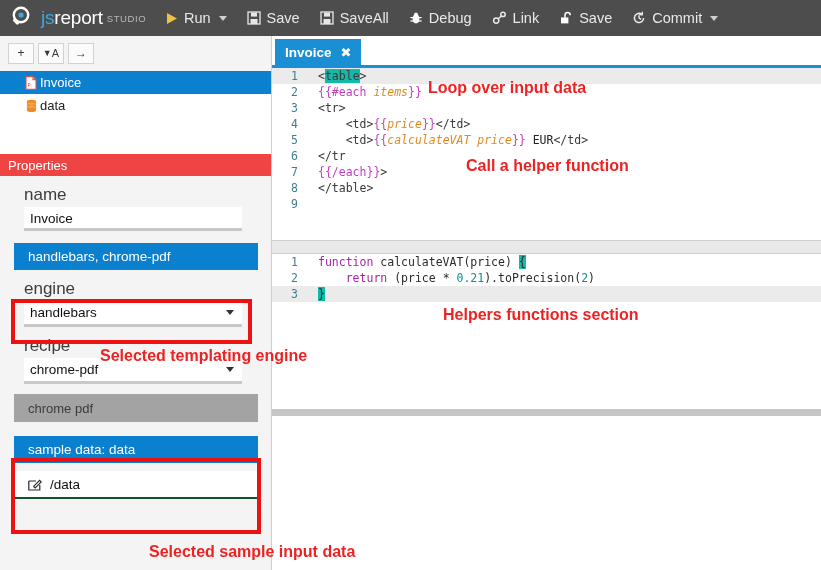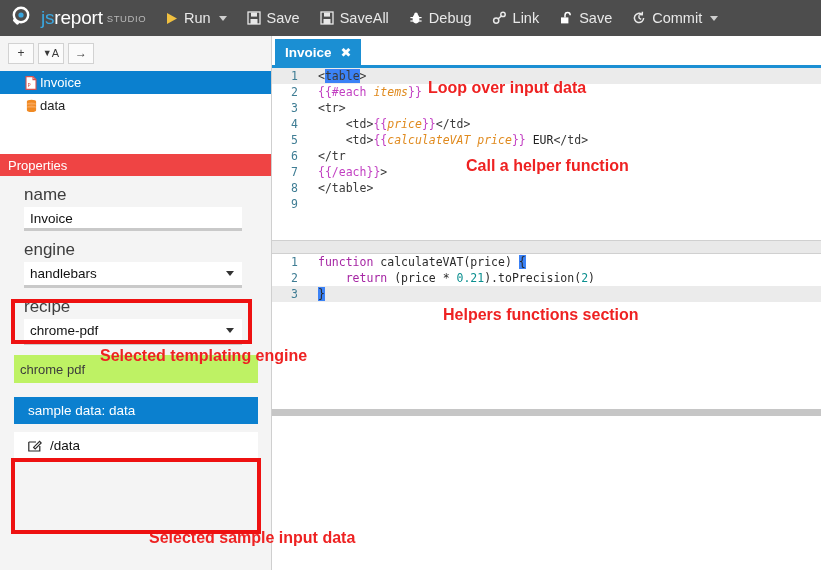--- a/index.html
+++ b/index.html
@@ -66,22 +66,22 @@
     margin-left:24px;width:218px;height:24px;background:#ffffff;
     border:none;border-bottom:3px solid #c9c9c9;box-sizing:border-box;
     font-size:13.5px;color:#111;padding-left:6px;line-height:24px;
     font-family:"Liberation Sans", sans-serif;
   }
   .sect-blue{
     margin:12px 0 0 14px;width:244px;height:27px;background:#0b80cf;color:#fff;
     font-size:13.5px;display:flex;align-items:center;padding-left:14px;box-sizing:border-box;
   }
   .sect-gray{
-    margin:10px 0 0 14px;width:244px;height:28px;background:#bef264;color:#3c3c3c;
-    font-size:13px;display:flex;align-items:center;padding-left:6px;box-sizing:border-box;
+    margin:10px 0 0 14px;width:244px;height:28px;background:#a3a3a3;color:#3c3c3c;
+    font-size:13px;display:flex;align-items:center;padding-left:14px;box-sizing:border-box;
   }
   .sel-wrap{
     margin-left:24px;width:218px;height:26px;background:#ffffff;
     border-bottom:3px solid #c9c9c9;box-sizing:border-box;
     display:flex;align-items:center;justify-content:space-between;padding:0 8px 0 6px;text-align:center;
   }
   .sel-wrap span.val{font-size:13.5px;color:#111;}
   .sel-caret{
     width:0;height:0;border-left:4px solid transparent;border-right:4px solid transparent;
     border-top:5px solid #333;
@@ -123,21 +123,21 @@
   .cline.hl .ctext{background:#ebebeb;}
   .cline.hl{background:#ebebeb;}
   .cline.hl .gut{background:#ebebeb;}
   .tok-tag{color:#3a3a3a;}
   .tok-hb{color:#c23fc2;}
   .tok-id{color:#e08a1e;font-style:italic;}
   .tok-kw{color:#a626a4;}
   .tok-fn{color:#2a2a2a;}
   .tok-num{color:#0b8f8f;}
   .tok-plain{color:#222;}
-  .tok-brk{background:#3b82f6;}
+  .tok-brk{background:#14b8a6;}
 
   
   .ann{
     position:absolute;color:#ee2222;font-weight:bold;font-size:16px;
     font-family:"Liberation Sans", sans-serif;white-space:nowrap;
   }
   .box{position:absolute;border:4px solid #ee1111;box-sizing:border-box;}
 </style>
 </head>
 <body>
@@ -283,20 +283,23 @@
 
     <div class="props-head">
       <span>Properties</span>
     </div>
 
     <div class="props-body">
 
       <div class="fld-label">name</div>
       <div class="fld-input">Invoice</div>
 
+      <div class="sect-blue">
+        <span>handlebars, chrome-pdf</span>
+      </div>
 
       <div class="fld-label">engine</div>
       <div class="sel-wrap">
         <span class="val">handlebars</span>
         <span class="sel-caret"></span>
       </div>
 
       <div class="fld-label">recipe</div>
       <div class="sel-wrap">
         <span class="val">chrome-pdf</span>
@@ -340,18 +343,18 @@
 
     <div class="editor ed-bot code" id="hlp-editor"><div class="cline"><span class="gut">1</span><span class="ctext"><span class="tok-kw">function </span><span class="tok-fn">calculateVAT(price) </span><span class="tok-fn tok-brk">{</span></span></div><div class="cline"><span class="gut">2</span><span class="ctext"><span class="tok-kw">    return </span><span class="tok-fn">(price * </span><span class="tok-num">0.21</span><span class="tok-fn">).toPrecision(</span><span class="tok-num">2</span><span class="tok-fn">)</span></span></div><div class="cline hl"><span class="gut">3</span><span class="ctext"><span class="tok-fn tok-brk">}</span></span></div></div>
 
     <div class="bottombar"></div>
   </div>
 
   <div class="ann" style="left:428px;top:79px;">Loop over input data</div>
   <div class="ann" style="left:466px;top:157px;">Call a helper function</div>
   <div class="ann" style="left:443px;top:306px;">Helpers functions section</div>
   <div class="ann" style="left:100px;top:347px;">Selected templating engine</div>
-  <div class="ann" style="left:149px;top:529px;">Selected sample input data</div>
+  <div class="ann" style="left:149px;top:543px;">Selected sample input data</div>
 
   <div class="box" style="left:11px;top:299px;width:241px;height:45px;"></div>
   <div class="box" style="left:11px;top:458px;width:250px;height:76px;"></div>
 
 </div>
 
 </body></html>

